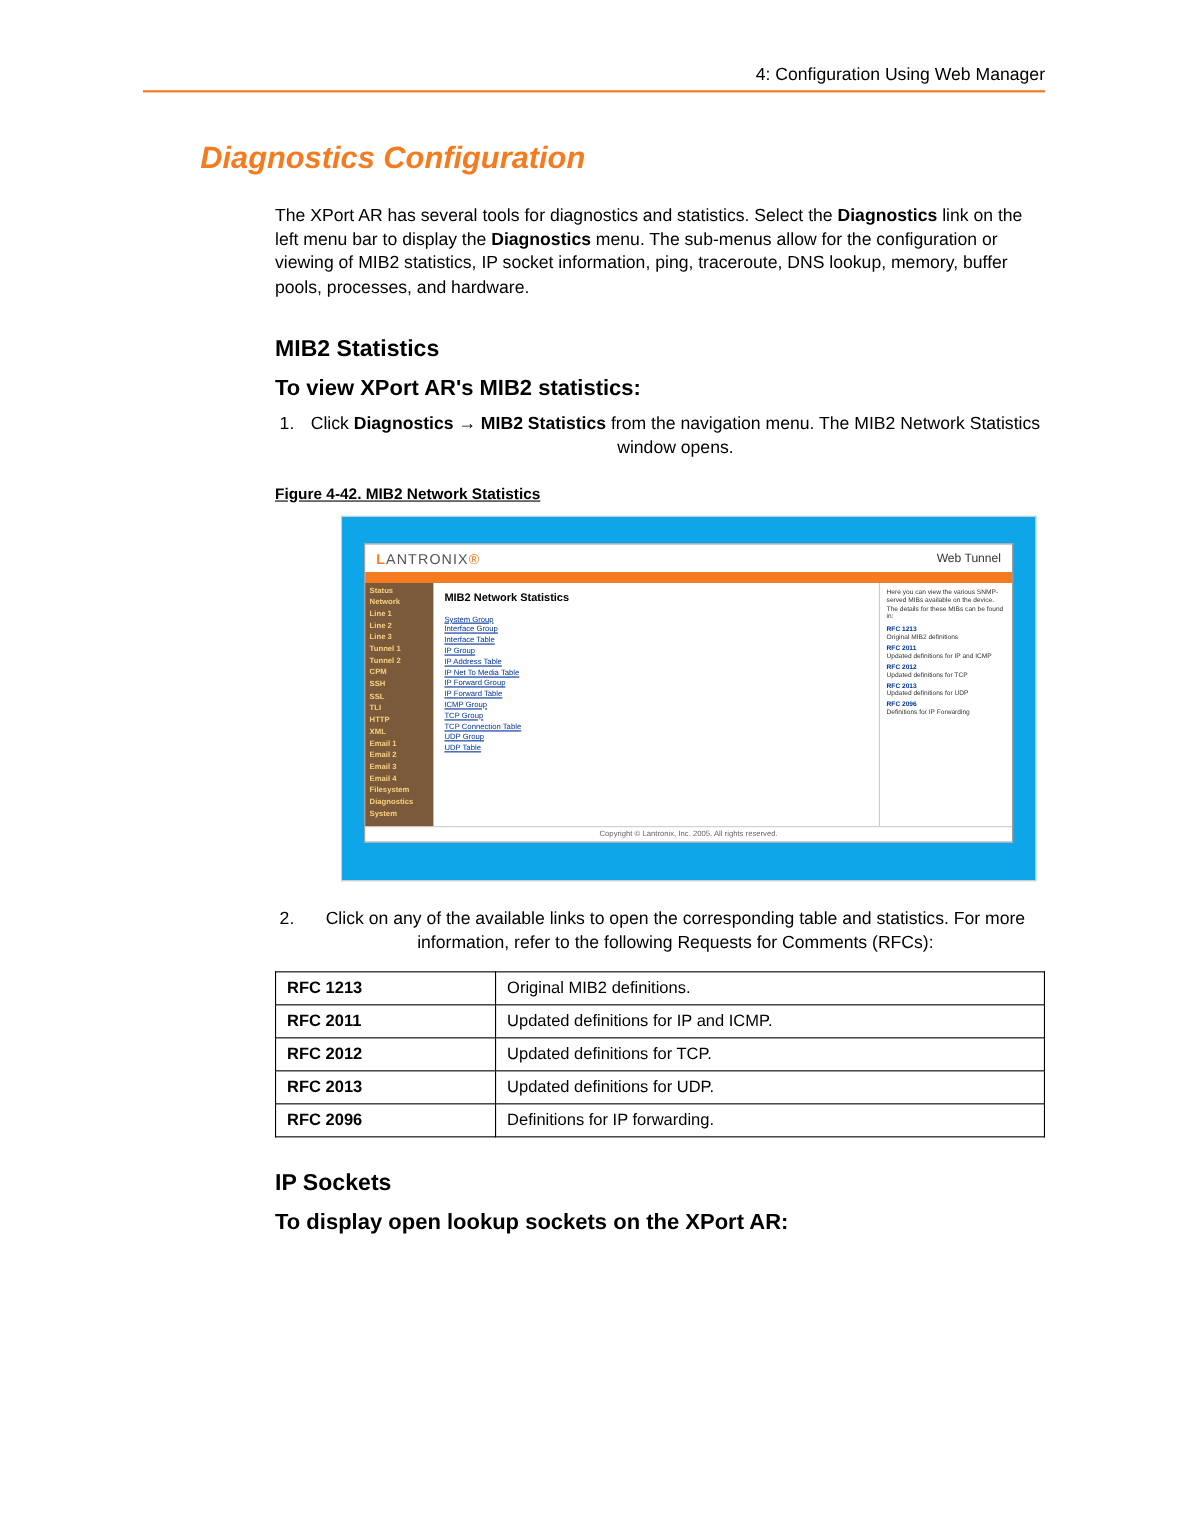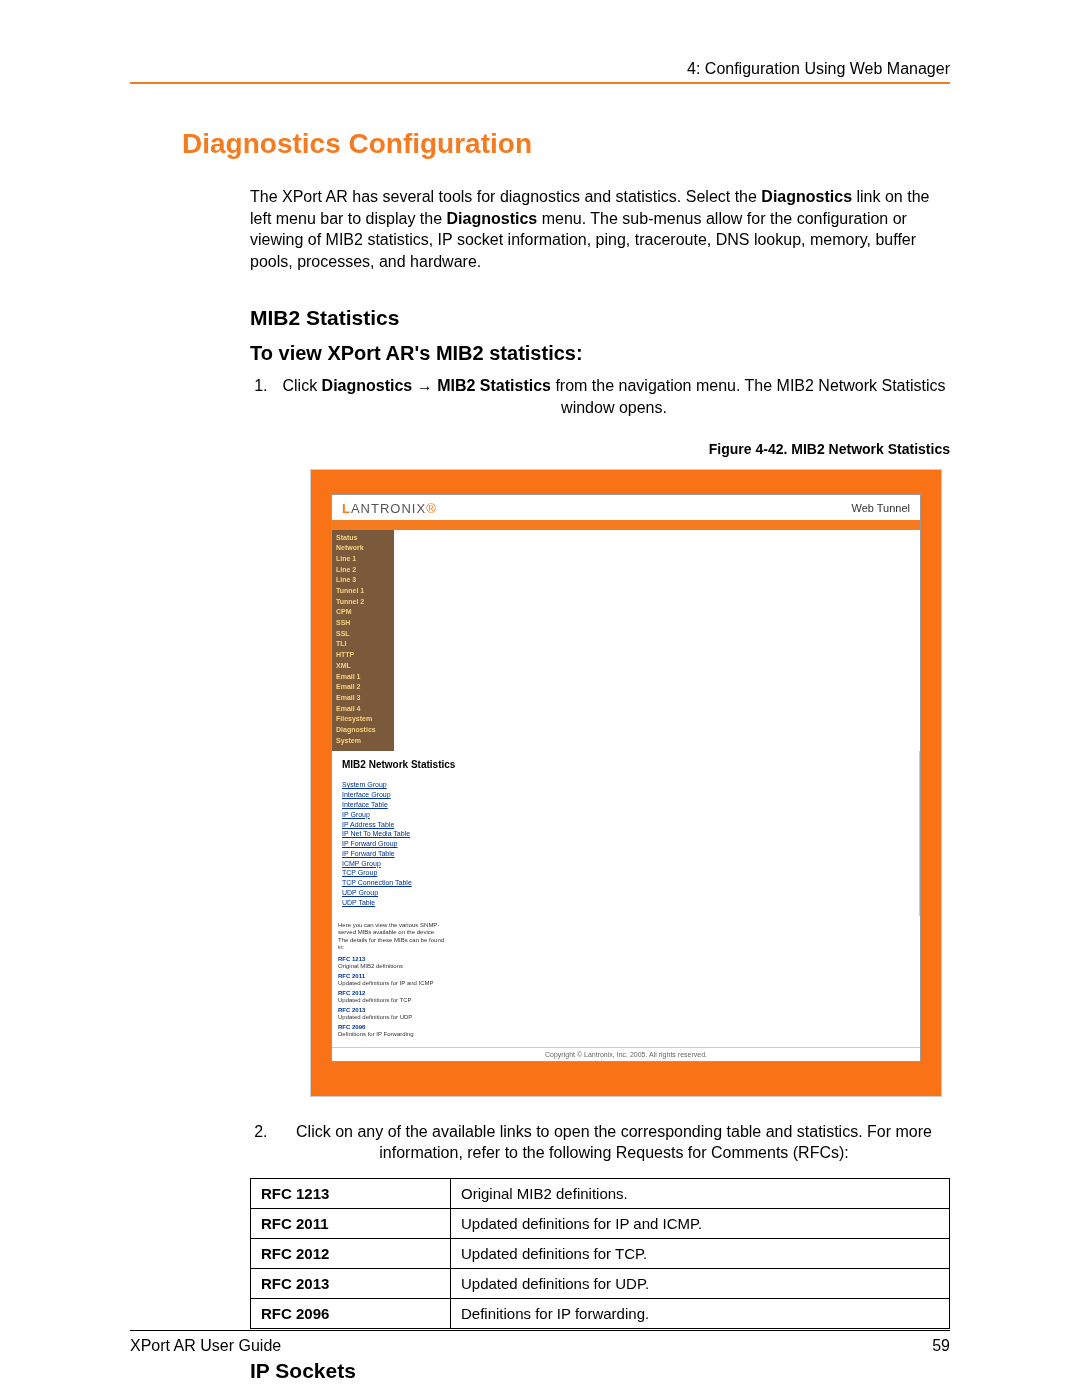--- a/index.html
+++ b/index.html
@@ -25,20 +25,21 @@
   .header-right {
     text-align: right;
     font-size: 16px;
     margin-bottom: 4px;
   }
   h1.main-heading {
     color: #f47b20;
     font-size: 28px;
     font-weight: bold;
     margin: 44px 0 26px 52px;
+    font-style: italic;
   }
   .body-indent {
     margin-left: 120px;
     margin-right: 0;
   }
   .intro {
     font-size: 16px;
     line-height: 1.35;
     margin-bottom: 34px;
   }
@@ -57,31 +58,32 @@
   }
   ol.steps {
     margin-left: 22px;
     font-size: 16px;
     line-height: 1.35;
     text-align: center;
   }
   ol.steps li { margin-bottom: 14px; padding-left: 6px;}
   ol.steps li b { font-weight: bold; }
   .fig-caption {
-    text-align: right;
+    text-align: left;
     font-size: 14px;
     font-weight: bold;
     margin: 22px 0 12px 0;
+    text-decoration: underline;
   }
   
   .shot-wrap {
     border: 1px solid #ccc;
     margin: 0 8px 24px 60px;
     padding: 24px 20px 34px 20px;
-    background: #f97316;
+    background: #0ea5e9;
   }
   .shot {
     border: 1px solid #999;
     background: #fff;
     font-size: 8px;
   }
   .shot-top {
     display: flex;
     justify-content: space-between;
     align-items: center;
@@ -89,21 +91,21 @@
   }
   .shot-logo {
     font-size: 13px;
     letter-spacing: 1px;
     color: #666;
   }
   .shot-logo .lan-l { color:#f47b20; font-weight:bold;}
   .shot-logo .lan-rest { color:#555; }
   .shot-wm { font-size: 11px; color:#333; }
   .shot-orange { height: 10px; background: #f47b20; }
-  .shot-body { display: flex; min-height: 180px; flex-direction: column; }
+  .shot-body { display: flex; min-height: 180px; }
   .shot-sidebar {
     width: 62px;
     background: #7a5a3a;
     padding: 4px 4px;
     display:flex; flex-direction:column;
   }
   .shot-sidebar div {
     color: #f8d080;
     font-size: 7px;
     font-weight: bold;
@@ -268,20 +270,13 @@
             <td class="key">RFC 2096</td>
             <td>Definitions for IP forwarding.</td>
           </tr>
         </tbody>
     </table>
 
     <h2 class="sub-heading">IP Sockets</h2>
     <div class="howto-lead">To display open lookup sockets on the XPort AR:</div>
   </div>
 
-  <div class="footer">
-    <div class="footer-rule"></div>
-    <div class="footer-row">
-      <span>XPort AR User Guide</span>
-      <span>59</span>
-    </div>
-  </div>
 </div>
 
 </body></html>

